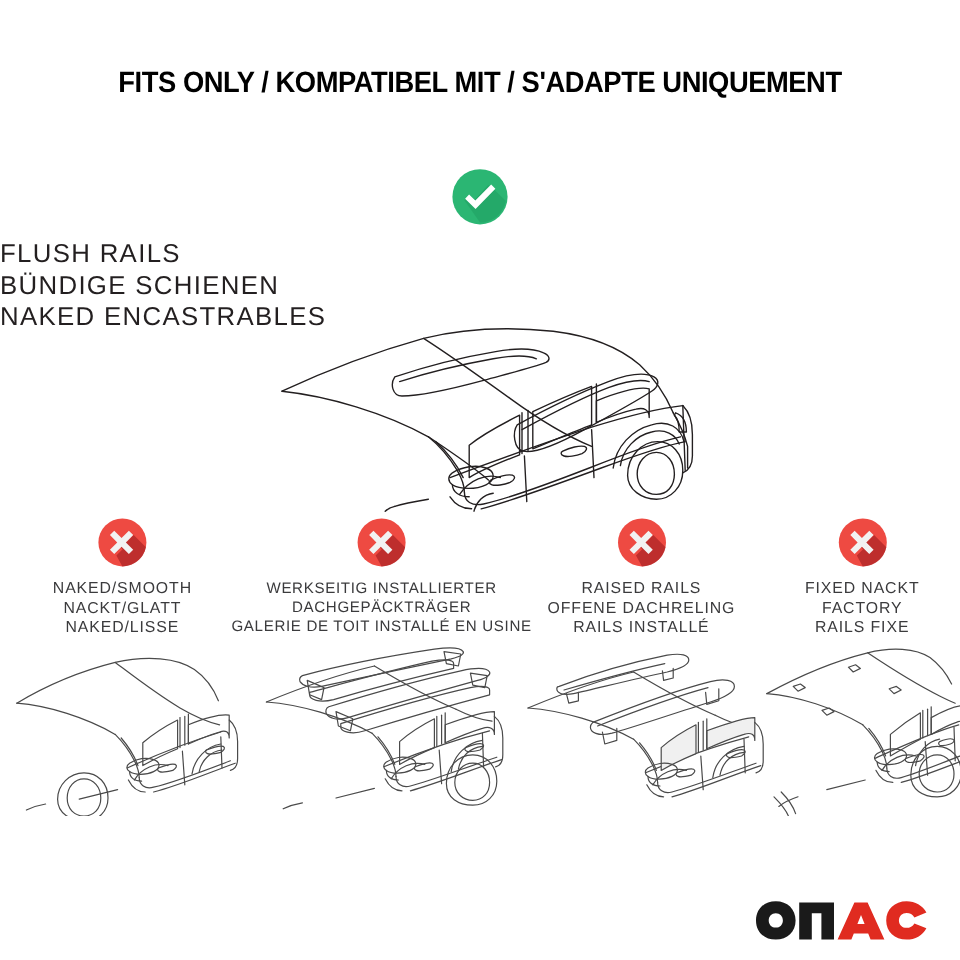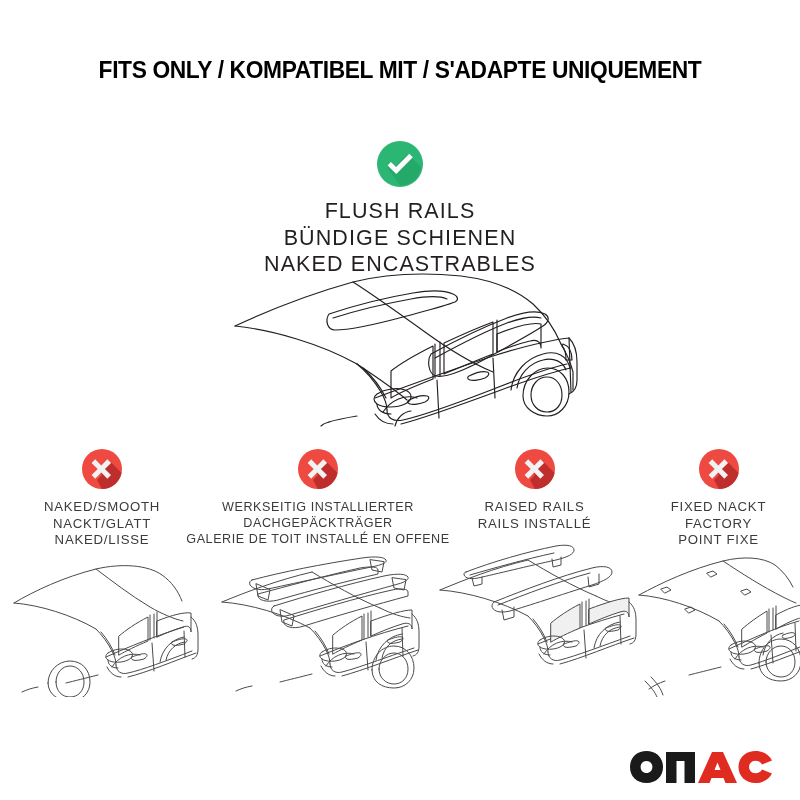--- a/index.html
+++ b/index.html
@@ -31,21 +31,20 @@
     transform: scaleX(0.93);
     white-space: nowrap;
   }
 
   
   #hero-block {
     position: absolute;
     top: 140px;
     left: 0;
     width: 800px;
-    text-align: center;
   }
   .badge-check {
     width: 48px;
     height: 48px;
     margin: 0 auto;
     position: relative;
   }
   .badge-x {
     width: 42px;
     height: 42px;
@@ -69,21 +68,21 @@
     position: absolute;
     top: 268px;
     left: 225px;
     width: 370px;
     height: 170px;
   }
 
   
   #options-row {
     position: absolute;
-    top: 448px;
+    top: 431px;
     left: 0;
     width: 800px;
     height: 300px;
     display: flex;
     align-items: flex-start;
   }
   .option-col {
     position: relative;
     height: 300px;
     display: flex;
@@ -312,21 +311,21 @@
     <div class="badge-x">
       <svg viewBox="0 0 42 42" width="42" height="42" aria-hidden="true">
         <circle cx="21" cy="21" r="20" fill="#ee4a42"></circle>
         <path d="M21 41 A20 20 0 0 0 40.6 25 L30.4 14.8 L25 20.2 L21.6 16.8 L16.5 22 L21.2 26.7 L16 31.9 Z" fill="#a41f22" opacity="0.65"></path>
         <path d="M14.2 11.3 L10.6 14.9 L16.7 21 L10.6 27.1 L14.2 30.7 L20.3 24.6 L26.4 30.7 L30 27.1 L23.9 21 L30 14.9 L26.4 11.3 L20.3 17.4 Z" fill="#f2f2f2"></path>
       </svg>
     </div>
     <div class="option-labels">
       <div class="opt-line">WERKSEITIG INSTALLIERTER</div>
       <div class="opt-line">DACHGEPÄCKTRÄGER</div>
-      <div class="opt-line">GALERIE DE TOIT INSTALLÉ EN OFFENE</div>
+      <div class="opt-line">GALERIE DE TOIT INSTALLÉ EN USINE</div>
     </div>
     <div class="option-car col2-car">
       <svg viewBox="0 0 212 148" width="212" height="148" aria-hidden="true">
         <g fill="none" stroke="#4a4a4a" stroke-width="1" stroke-linejoin="round" stroke-linecap="round">
 
           <path d="M40 34 C70 26 110 18 150 12 C164 10 172 11 174 14 C175 16 172 18 164 20
                    C130 27 88 36 56 43 C46 45 40 42 38 39 C37 36 38 35 40 34 Z"></path>
           <path d="M62 60 C94 50 136 38 172 30 C186 27 194 28 196 31 C197 33 194 36 186 38
                    C150 48 108 60 78 69 C68 72 62 69 60 66 C59 63 60 61 62 60 Z"></path>
 
@@ -394,20 +393,21 @@
   <div class="option-col w3">
     <div class="badge-x">
       <svg viewBox="0 0 42 42" width="42" height="42" aria-hidden="true">
         <circle cx="21" cy="21" r="20" fill="#ee4a42"></circle>
         <path d="M21 41 A20 20 0 0 0 40.6 25 L30.4 14.8 L25 20.2 L21.6 16.8 L16.5 22 L21.2 26.7 L16 31.9 Z" fill="#a41f22" opacity="0.65"></path>
         <path d="M14.2 11.3 L10.6 14.9 L16.7 21 L10.6 27.1 L14.2 30.7 L20.3 24.6 L26.4 30.7 L30 27.1 L23.9 21 L30 14.9 L26.4 11.3 L20.3 17.4 Z" fill="#f2f2f2"></path>
       </svg>
     </div>
     <div class="option-labels">
       <div class="opt-line">RAISED RAILS</div>
+      <div class="opt-line">OFFENE DACHRELING</div>
       <div class="opt-line">RAILS INSTALLÉ</div>
     </div>
     <div class="option-car col3-car">
       <svg viewBox="0 0 206 146" width="206" height="146" aria-hidden="true">
         <g fill="none" stroke="#4a4a4a" stroke-width="1" stroke-linejoin="round" stroke-linecap="round">
 
           <path d="M34 40 C60 30 94 20 124 14 C136 12 142 14 142 18 C142 22 136 25 124 28
                    C96 34 64 42 46 46 C36 48 32 45 32 42 C32 41 33 40 34 40 Z"></path>
           <path d="M38 43 C62 36 94 27 122 21"></path>
 
@@ -469,21 +469,21 @@
     <div class="badge-x">
       <svg viewBox="0 0 42 42" width="42" height="42" aria-hidden="true">
         <circle cx="21" cy="21" r="20" fill="#ee4a42"></circle>
         <path d="M21 41 A20 20 0 0 0 40.6 25 L30.4 14.8 L25 20.2 L21.6 16.8 L16.5 22 L21.2 26.7 L16 31.9 Z" fill="#a41f22" opacity="0.65"></path>
         <path d="M14.2 11.3 L10.6 14.9 L16.7 21 L10.6 27.1 L14.2 30.7 L20.3 24.6 L26.4 30.7 L30 27.1 L23.9 21 L30 14.9 L26.4 11.3 L20.3 17.4 Z" fill="#f2f2f2"></path>
       </svg>
     </div>
     <div class="option-labels">
       <div class="opt-line">FIXED NACKT</div>
       <div class="opt-line">FACTORY</div>
-      <div class="opt-line">POINT FIXE</div>
+      <div class="opt-line">RAILS FIXE</div>
     </div>
     <div class="option-car col4-car">
       <svg viewBox="0 0 176 150" width="176" height="150" aria-hidden="true">
         <g fill="none" stroke="#4a4a4a" stroke-width="1" stroke-linejoin="round" stroke-linecap="round">
 
           <path d="M8 48 C30 36 60 22 92 14 C112 9 132 10 144 18 C152 24 158 32 162 40"></path>
           <path d="M8 48 C34 50 64 60 88 74"></path>
           <path d="M92 14 C110 26 132 40 152 50 C158 53 162 55 165 56"></path>
 
           <path d="M30 42 L36 40 L40 43 L34 46 Z"></path>

